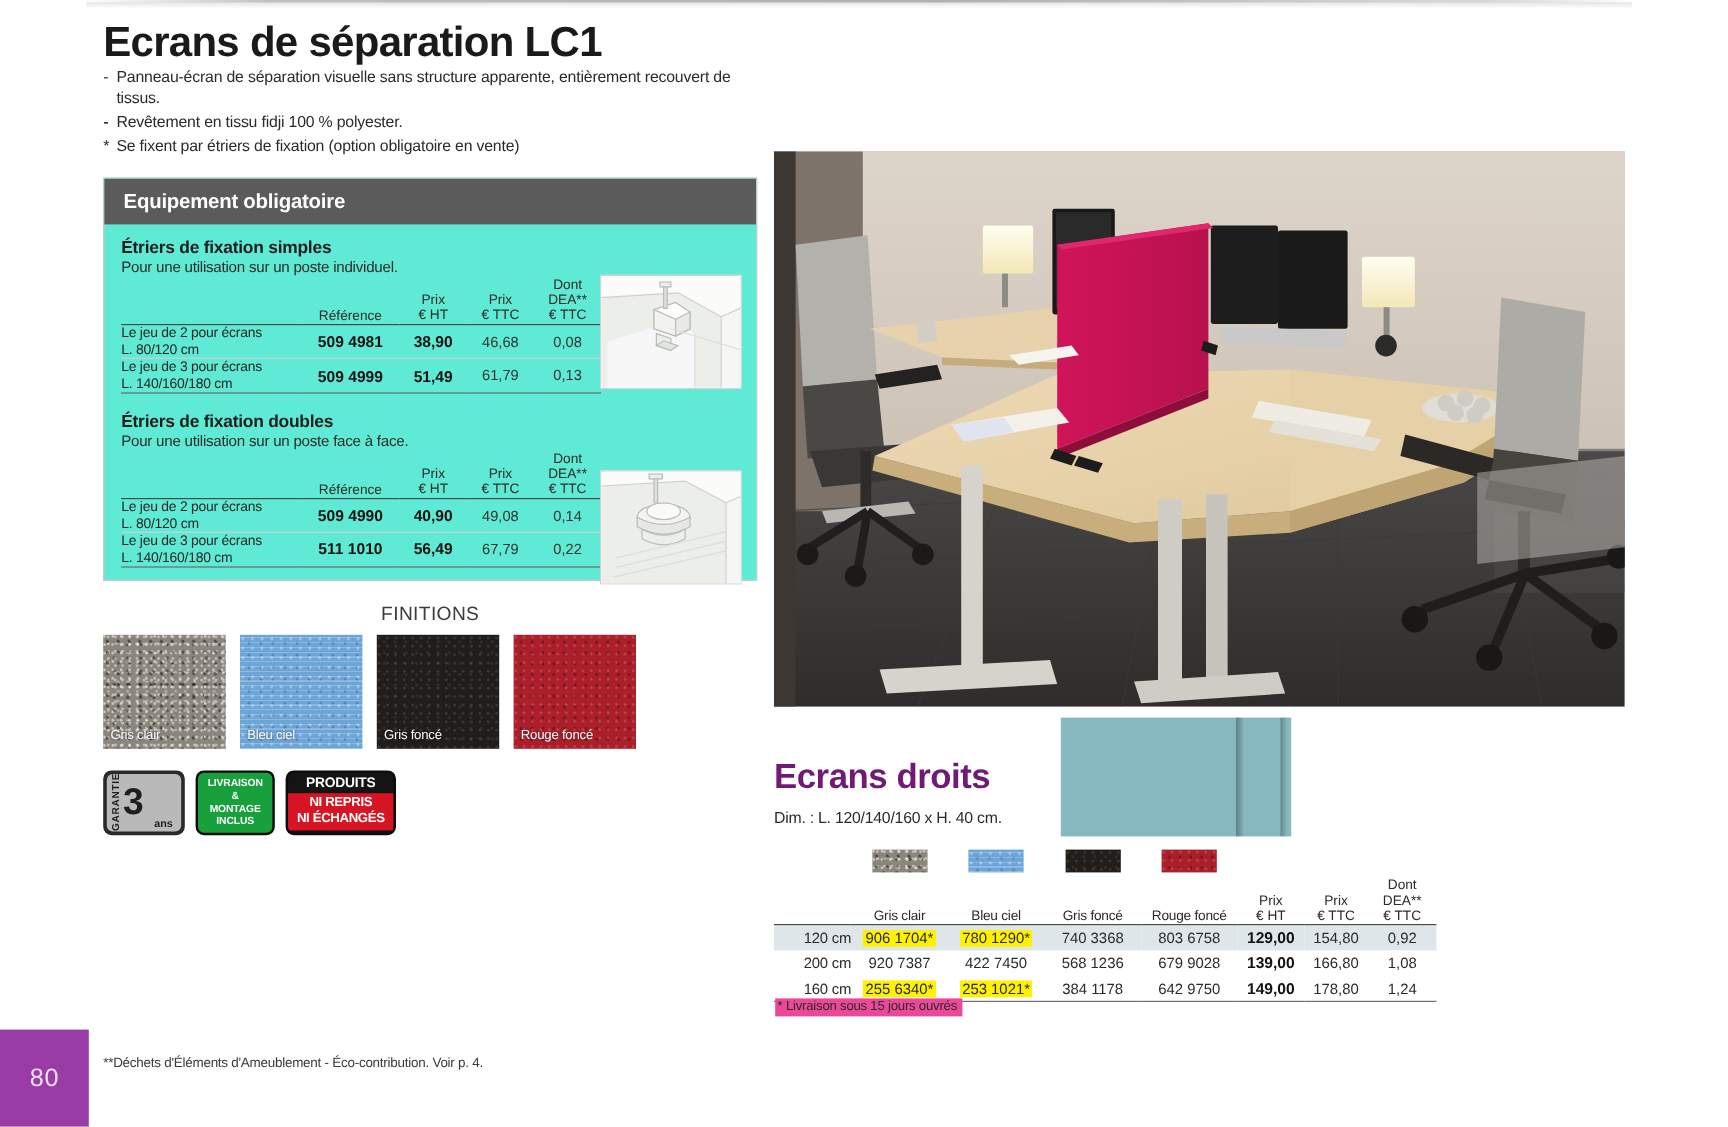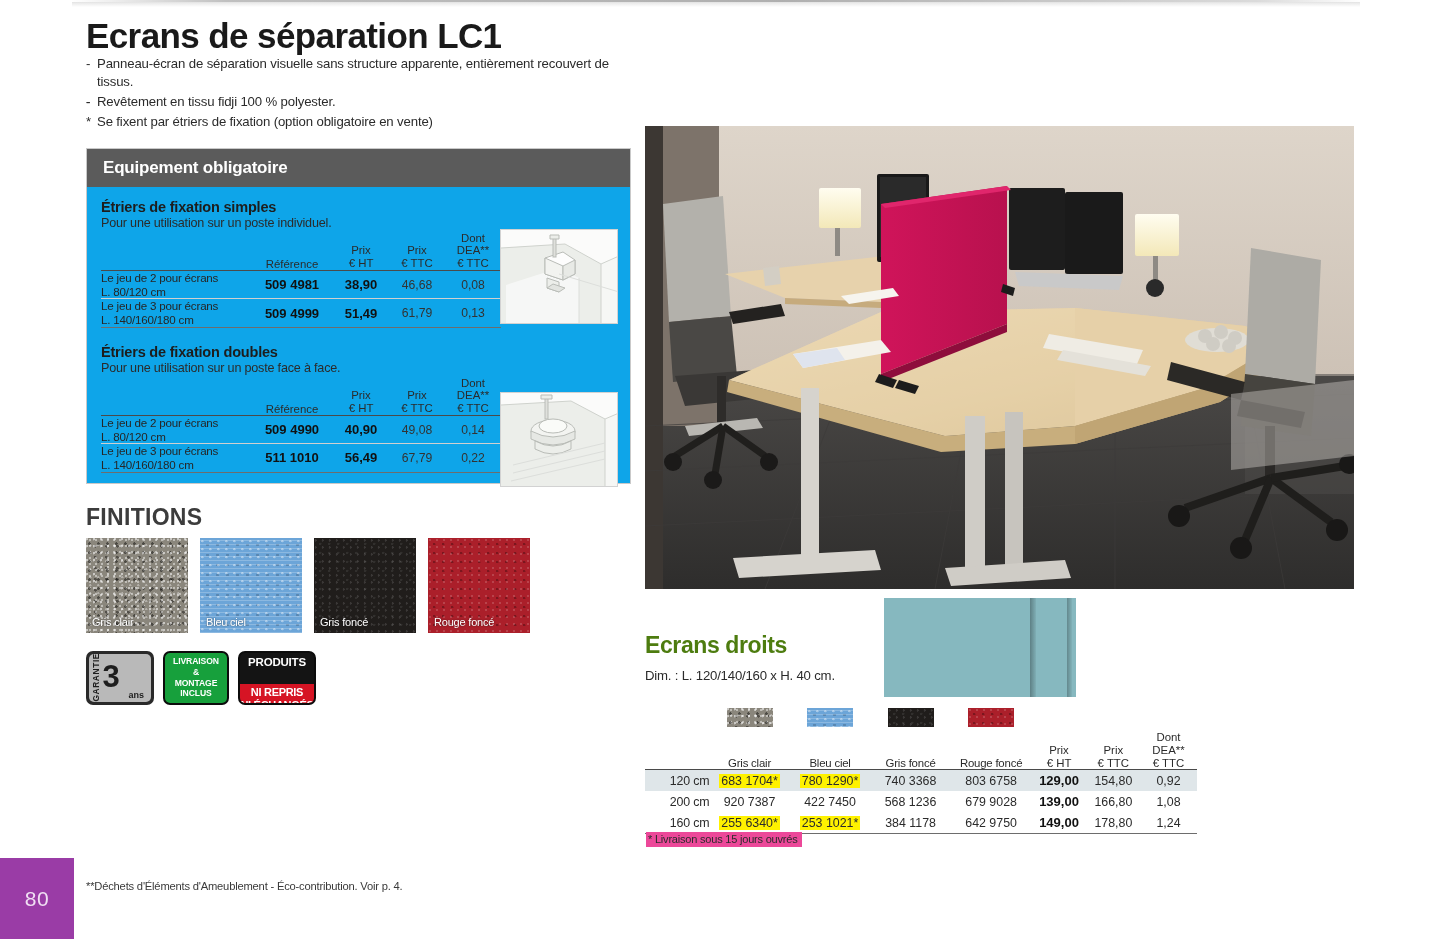--- a/index.html
+++ b/index.html
@@ -56,21 +56,21 @@
   }
   ul.bullets li .mk {
     position: absolute;
     left: 0; top: 0;
   }
 
   
   .equip-box {
     margin-top: 16px;
     border: 1px solid #c9c9c9;
-    background: #0ea5e9;
+    background: #5eead4;
   }
   .equip-head {
     background: #5b5b5b;
     color: #fff;
     font-size: 17px;
     font-weight: bold;
     padding: 9px 0 9px 16px;
     letter-spacing: -0.2px;
   }
   .equip-body {
@@ -163,24 +163,25 @@
     border: 1px solid #d2d2d2;
     background: #fbfbfa;
     overflow: hidden;
   }
   .thumb-1 { right: 12px; top: 42px; }
   .thumb-2 { right: 12px; top: 205px; }
 
   
   .finitions-title {
     margin-top: 20px;
-    font-size: 23px;
-    font-weight: bold;
+    font-size: 16px;
+    font-weight: normal;
     letter-spacing: 0.3px;
     color: #3c3c3c;
+    text-align: center;
   }
   .swatches {
     margin-top: 7px;
     display: flex;
     gap: 12px;
   }
   .swatch {
     width: 102px; height: 95px;
     position: relative;
     overflow: hidden;
@@ -284,36 +285,36 @@
     border: 2.5px solid #0c0c0c;
     flex-direction: column;
     color: #fff;
     font-size: 8.6px;
     font-weight: bold;
     line-height: 1.25;
     text-align: center;
     letter-spacing: -0.1px;
   }
   .badge-produits {
-    width: 78px; height: 54px;
+    width: 92px; height: 54px;
     background: #141414;
     border: 2.5px solid #0c0c0c;
     flex-direction: column;
     justify-content: flex-start;
     padding-top: 3px;
     overflow: hidden;
   }
   .badge-produits .top {
     color: #fff;
     font-size: 11.5px;
     font-weight: bold;
     letter-spacing: -0.2px;
   }
   .badge-produits .red {
-    margin-top: 16px;
+    margin-top: 2px;
     width: 100%;
     background: #d61424;
     color: #fff;
     font-size: 11px;
     font-weight: bold;
     line-height: 1.18;
     text-align: center;
     padding: 2px 0 3px;
     letter-spacing: -0.3px;
   }
@@ -365,24 +366,24 @@
   .teal-panel .seam2 {
     position: absolute; right: 4px; top: 0; bottom: 0; width: 5px;
     background: linear-gradient(to right, rgba(0,0,0,.26), rgba(0,0,0,.04));
   }
 
   .right-head {
     position: absolute;
     left: 645px; top: 632px;
   }
   .right-head h2 {
-    font-size: 23px;
+    font-size: 29px;
     font-weight: bold;
     letter-spacing: -0.4px;
-    color: #4d7c0f;
+    color: #701a75;
   }
   .right-head .dim {
     margin-top: 9px;
     font-size: 13.2px;
     color: #2b2b2b;
     letter-spacing: -0.2px;
   }
 
   table.droits {
     position: absolute;
@@ -770,21 +771,21 @@
     <th class="d-colname">Bleu ciel</th>
     <th class="d-colname">Gris foncé</th>
     <th class="d-colname">Rouge foncé</th>
     <th class="d-stack"><span>Prix</span><br><span>€ HT</span></th>
     <th class="d-stack"><span>Prix</span><br><span>€ TTC</span></th>
     <th class="d-stack"><span>Dont DEA**</span><br><span>€ TTC</span></th>
   </tr>
 
   <tr class="d-row shaded">
     <td class="d-size">120 cm</td>
-    <td class="d-ref"><span class="hl">683 1704*</span></td>
+    <td class="d-ref"><span class="hl">906 1704*</span></td>
     <td class="d-ref"><span class="hl">780 1290*</span></td>
     <td class="d-ref">740 3368</td>
     <td class="d-ref">803 6758</td>
     <td class="d-price">129,00</td>
     <td class="d-ttc">154,80</td>
     <td class="d-dea">0,92</td>
   </tr>
 
   <tr class="d-row">
     <td class="d-size">200 cm</td>

